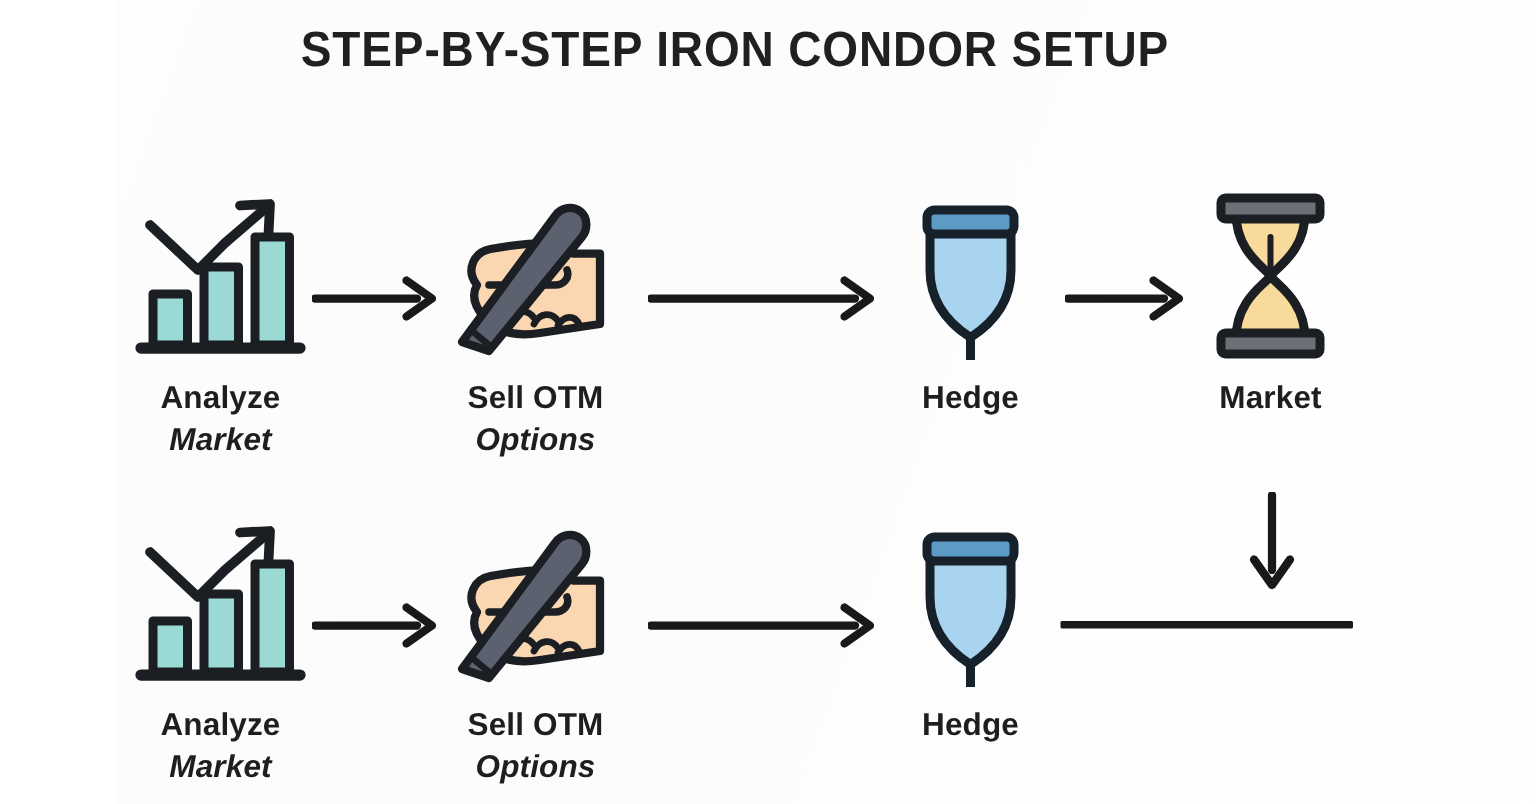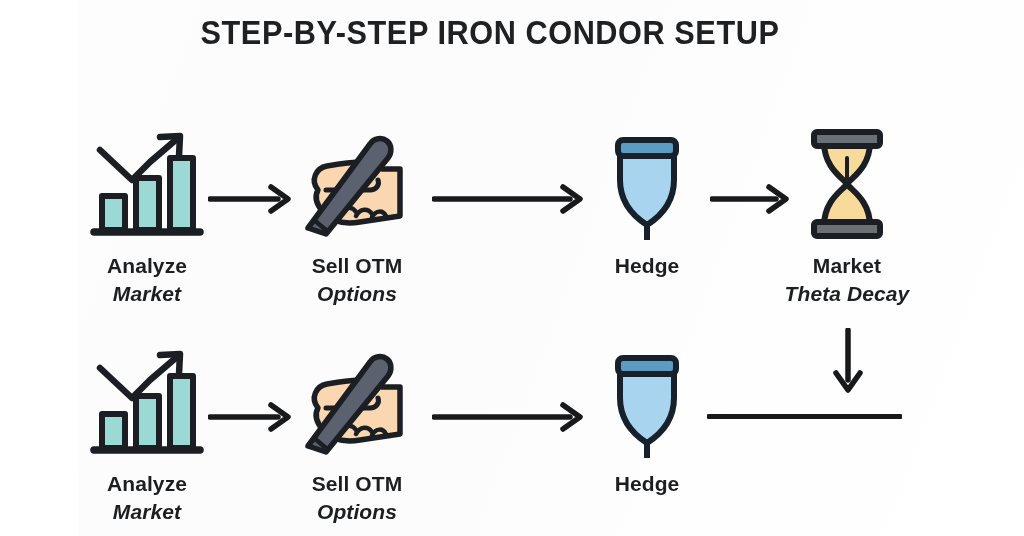--- a/index.html
+++ b/index.html
@@ -179,21 +179,20 @@
         <path d="M46 56 C50 62 69 72 69 94 L23 94 C23 72 42 62 46 56 Z" fill="#f8db9b"></path>
         <path d="M23 14 L69 14 C69 40 50 50 46 56 C42 50 23 40 23 14 Z" fill="none" stroke="#1b1e23" stroke-width="6" stroke-linejoin="round"></path>
         <path d="M46 56 C50 62 69 72 69 98 L23 98 C23 72 42 62 46 56 Z" fill="none" stroke="#1b1e23" stroke-width="6" stroke-linejoin="round"></path>
         <rect x="13" y="4" width="66" height="14" rx="3" fill="#6b7076" stroke="#1b1e23" stroke-width="6" stroke-linejoin="round"></rect>
         <rect x="13" y="94" width="66" height="14" rx="3" fill="#6b7076" stroke="#1b1e23" stroke-width="6" stroke-linejoin="round"></rect>
         <path d="M46 30 L46 56" stroke="#1b1e23" stroke-width="4" stroke-linecap="round" fill="none"></path>
       </svg>
     </div>
     <div class="label">
       <span>Market</span>
-      <span class="l2">Theta Decay</span>
     </div>
   </div>
 
   <svg class="arrow" style="left:826px; top:328px;" width="44" height="70" viewBox="0 0 44 70">
     <path d="M22 2 L22 52" stroke="#18191b" stroke-width="5.5" stroke-linecap="round" fill="none"></path>
     <path d="M10 45 L22 62 L34 45" stroke="#18191b" stroke-width="5.5" stroke-linecap="round" stroke-linejoin="round" fill="none"></path>
   </svg>
 
   <div class="step" style="left:72px; top:340px;">
     <div class="icon-wrap">

